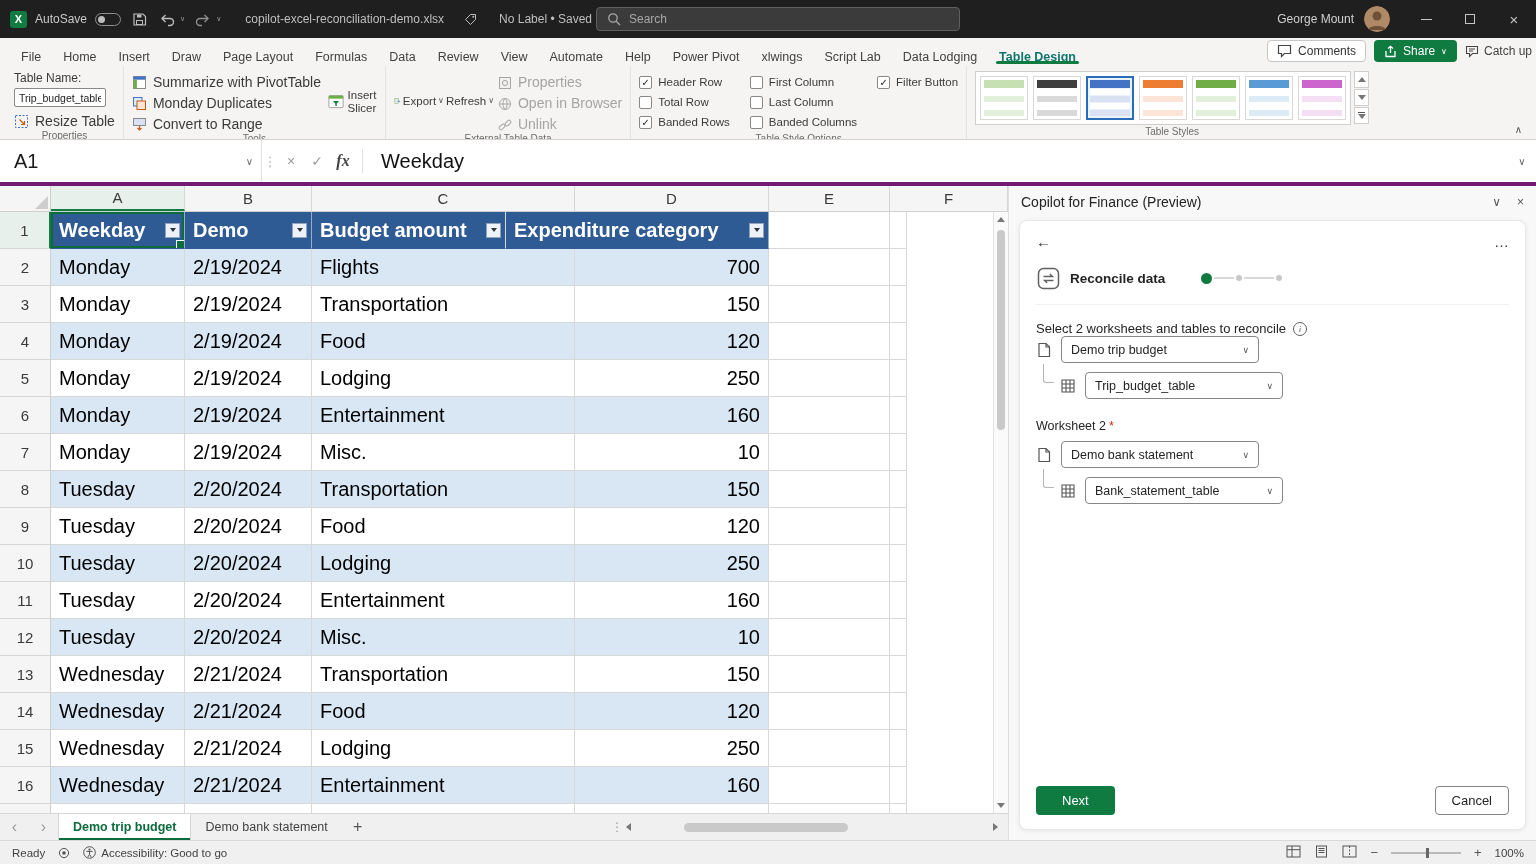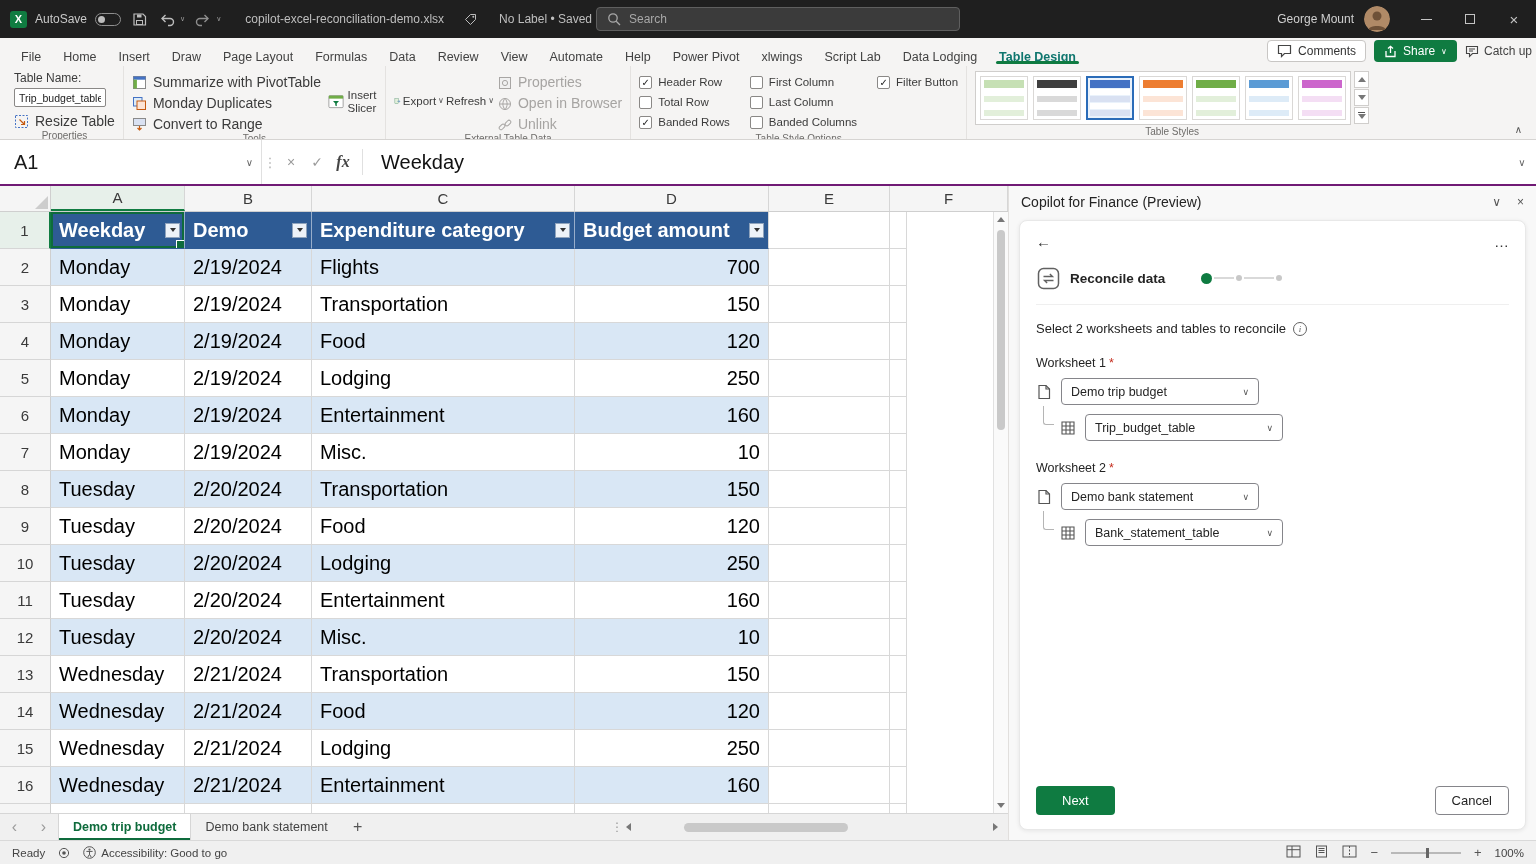--- a/index.html
+++ b/index.html
@@ -56,21 +56,21 @@
 .thumb.sel{border:2px solid #2B6CB8;background:#EAF2FB;padding:2px;}
 .mini{width:100%;height:100%;display:flex;flex-direction:column;gap:1px;}
 .mh{height:8px;flex:none;}
 .mr{flex:1;background:#fff;}
 .gal-arrows{display:flex;flex-direction:column;margin-left:3px;gap:1px;padding-top:3px;}
 .gab{width:15px;height:17px;border:1px solid #D0CECC;background:#fff;display:flex;align-items:center;justify-content:center;}
 .morebar{width:7px;border-top:1.5px solid #555;margin-bottom:1px;}
 .ribbon-collapse{position:absolute;right:14px;bottom:4px;font-size:10px;color:#555;}
 
 
-.formulabar{height:46px;background:#fff;border-bottom:2px solid #701a75;display:flex;align-items:stretch;flex:none;}
+.formulabar{height:46px;background:#fff;border-bottom:4px solid #701a75;display:flex;align-items:stretch;flex:none;}
 .namebox{width:262px;display:flex;align-items:center;padding:0 8px 0 14px;font-size:20px;color:#1a1a1a;border-right:1px solid #E0E0E0;}
 .nb-caret{margin-left:auto;font-size:10px;color:#666;}
 .fb-dots{width:16px;display:flex;align-items:center;justify-content:center;color:#b0b0b0;font-size:13px;}
 .fb-btn{width:26px;display:flex;align-items:center;justify-content:center;font-size:14px;color:#9a9a9a;}
 .fb-fx{color:#444;font-style:italic;font-family:"Liberation Serif",serif;font-size:16px;font-weight:700;}
 .fb-sep{width:1px;background:#E0E0E0;margin:9px 6px;}
 .fb-content{flex:1;display:flex;align-items:center;font-size:20px;color:#111;padding-left:12px;}
 .fb-exp{width:28px;display:flex;align-items:center;justify-content:center;color:#666;font-size:10px;}
 
 
@@ -526,28 +526,28 @@
                 <span class="fbtn">
                   <span class="tri-down"></span>
                 </span>
               </div>
               <div class="cell thead" style="width: 127px;">
                 <span>Demo</span>
                 <span class="fbtn">
                   <span class="tri-down"></span>
                 </span>
               </div>
-              <div class="cell thead" style="width: 263px;">
-                <span>Expenditure category</span>
+              <div class="cell thead tlast" style="width: 194px;">
+                <span>Budget amount</span>
                 <span class="fbtn">
                   <span class="tri-down"></span>
                 </span>
               </div>
-              <div class="cell thead tlast" style="width: 194px;">
-                <span>Budget amount</span>
+              <div class="cell thead" style="width: 263px;">
+                <span>Expenditure category</span>
                 <span class="fbtn">
                   <span class="tri-down"></span>
                 </span>
               </div>
               <div class="cell" style="width: 121px;"></div>
               <div class="cell fflex"></div>
             </div>
             <div class="grow">
               <div class="rowh">2</div>
               <div class="cell band" style="width: 134px;">Monday</div>
@@ -750,23 +750,20 @@
             <span class="dot"></span>
             <span class="sline long"></span>
             <span class="dot"></span>
           </span>
         </div>
         <div class="cp-instr">
           <span>Select 2 worksheets and tables to reconcile</span>
           <span class="info">i</span>
         </div>
 
-        <div class="fld-label">
-          <span>Worksheet 1</span><span class="req">*</span>
-        </div>
         <div class="fld-row">
           <span class="fic">
             <svg width="14" height="16" viewBox="0 0 14 16">
                 <path d="M2 1.5h7l3.5 3.5v9.5H2z" fill="none" stroke="#555" stroke-width="1.2"></path>
                 <path d="M9 1.5V5h3.5" fill="none" stroke="#555" stroke-width="1.2"></path>
               </svg>
           </span>
           <div class="dd">
             <span>Demo trip budget</span>
             <span class="ddc">∨</span>

